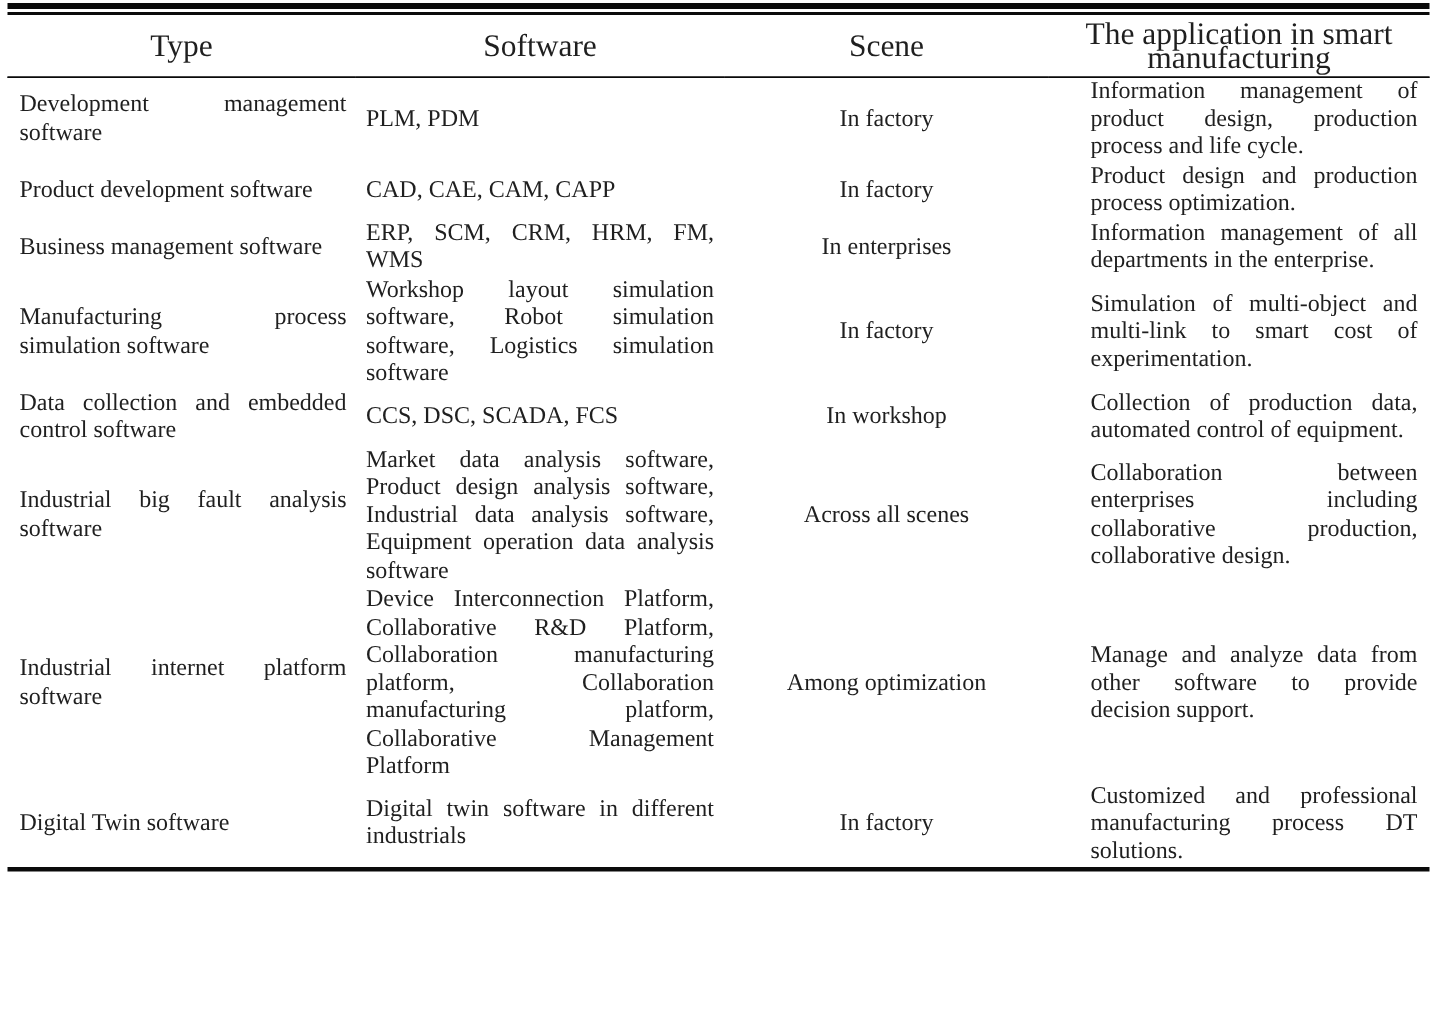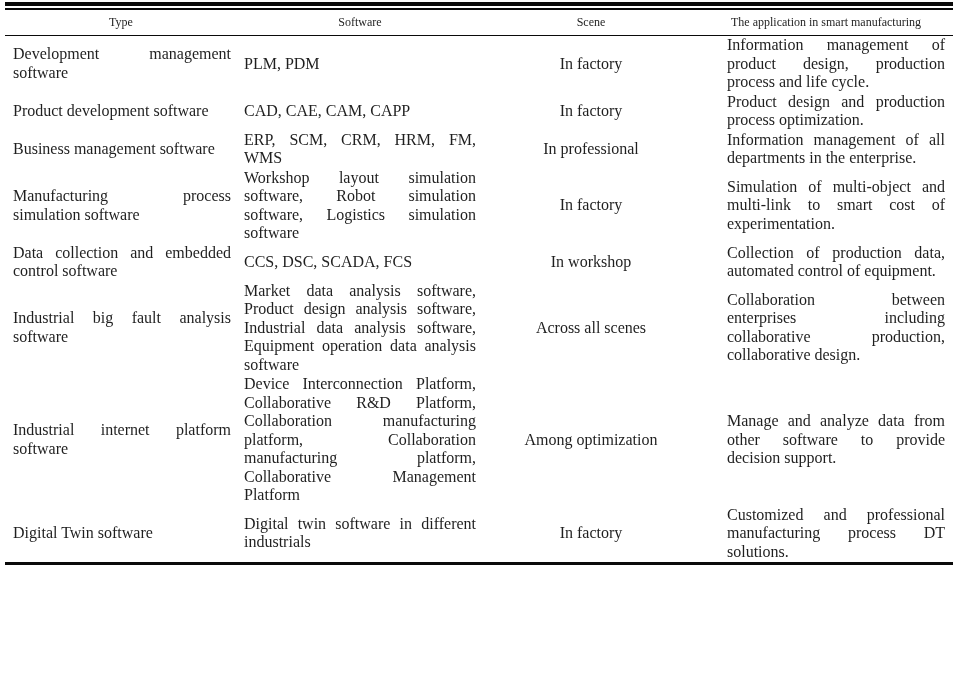--- a/index.html
+++ b/index.html
@@ -24,21 +24,21 @@
   }
   col.c1 { width: 232px; }
   col.c2 { width: 246px; }
   col.c3 { width: 216px; }
   col.c4 { width: 254px; }
 
   thead th {
     font-weight: normal;
     text-align: center;
     vertical-align: middle;
-    font-size: 12px;
+    font-size: 21px;
     line-height: 16px;
     padding: 4px 2px 5px 2px;
     border-bottom: 1.5px solid #0a0a0a;
   }
   tbody td {
     vertical-align: middle;
     line-height: 18.5px;
     padding-top: 0.5px;
     padding-bottom: 0.5px;
   }
@@ -98,21 +98,21 @@
   </tr>
         <tr>
     <td class="col-type">Product development software</td>
     <td class="col-software">CAD, CAE, CAM, CAPP</td>
     <td class="col-scene">In factory</td>
     <td class="col-application">Product design and production process optimization.</td>
   </tr>
         <tr>
     <td class="col-type">Business management software</td>
     <td class="col-software">ERP, SCM, CRM, HRM, FM, WMS</td>
-    <td class="col-scene">In professional</td>
+    <td class="col-scene">In enterprises</td>
     <td class="col-application">Information management of all departments in the enterprise.</td>
   </tr>
         <tr>
     <td class="col-type">Manufacturing process simulation software</td>
     <td class="col-software">Workshop layout simulation software, Robot simulation software, Logistics simulation software</td>
     <td class="col-scene">In factory</td>
     <td class="col-application">Simulation of multi-object and multi-link to smart cost of experimentation.</td>
   </tr>
         <tr>
     <td class="col-type">Data collection and embedded control software</td>

